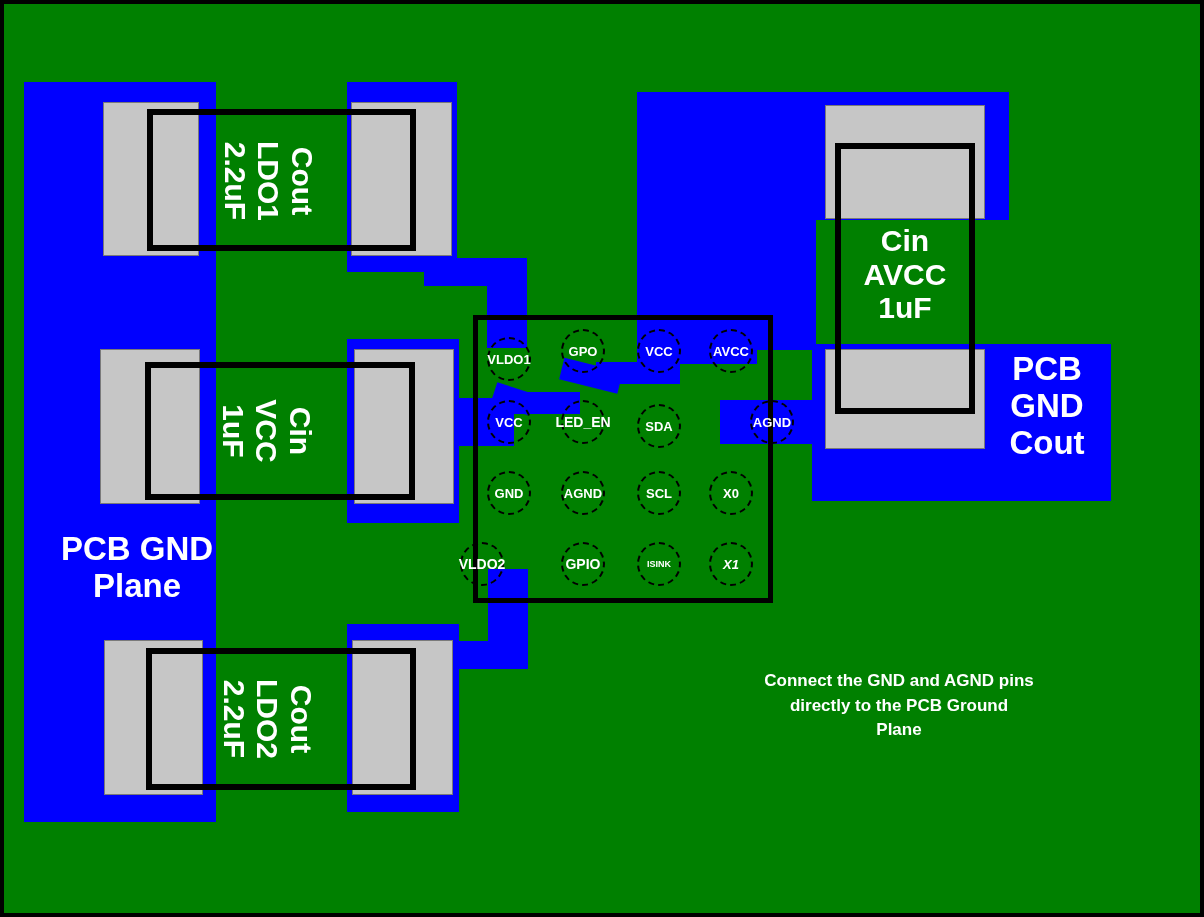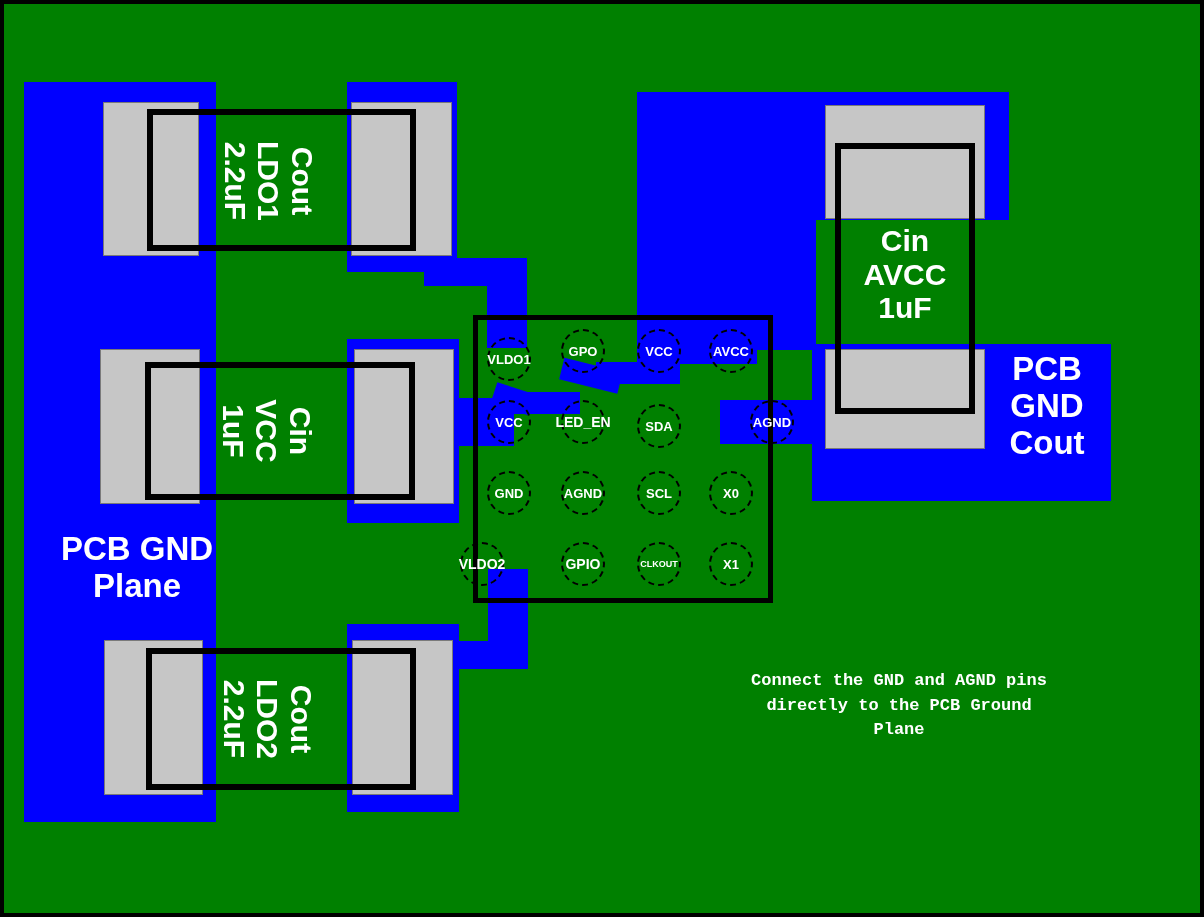--- a/index.html
+++ b/index.html
@@ -151,20 +151,20 @@
   <div class="pin" style="left:633px;top:400px;">SDA</div>
   <div class="pin" style="left:746px;top:396px;">AGND</div>
 
   <div class="pin" style="left:483px;top:467px;">GND</div>
   <div class="pin" style="left:557px;top:467px;">AGND</div>
   <div class="pin" style="left:633px;top:467px;">SCL</div>
   <div class="pin" style="left:705px;top:467px;">X0</div>
 
   <div class="pin small" style="left:456px;top:538px;">VLDO2</div>
   <div class="pin small" style="left:557px;top:538px;">GPIO</div>
-  <div class="pin tiny" style="left:633px;top:538px;">CLKOUT</div>
-  <div class="pin" style="left:705px;top:538px;">X1</div>
+  <div class="pin tiny" style="left:633px;top:538px;">ISINK</div>
+  <div class="pin" style="left:705px;top:538px;font-style:italic;">X1</div>
 
-  <div class="lbl note" style="left:700px;top:665px;width:390px;height:80px;font-family:Liberation Mono, monospace;">Connect the GND and AGND pins
+  <div class="lbl note" style="left:700px;top:665px;width:390px;height:80px;">Connect the GND and AGND pins
 directly to the PCB Ground
 Plane</div>
 
 </div>
 
 </body></html>

